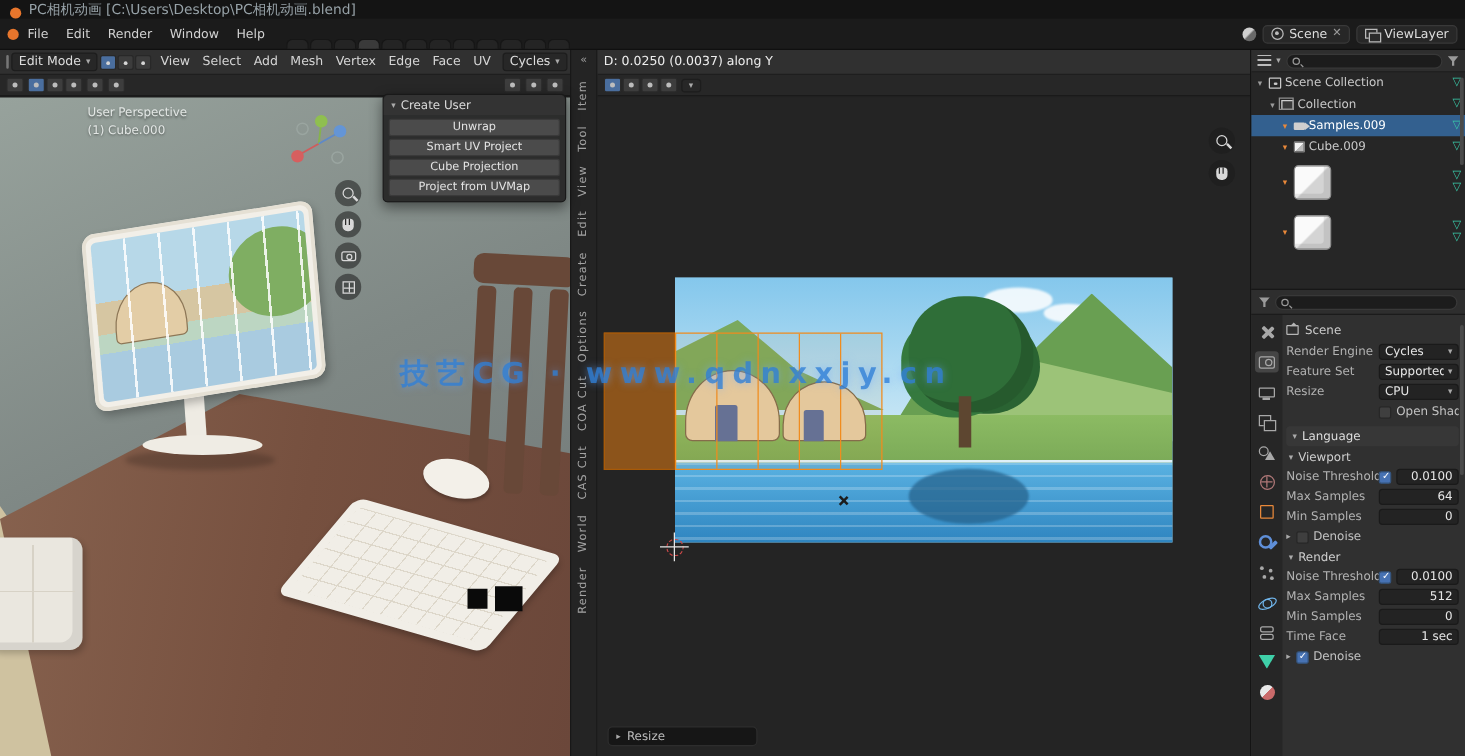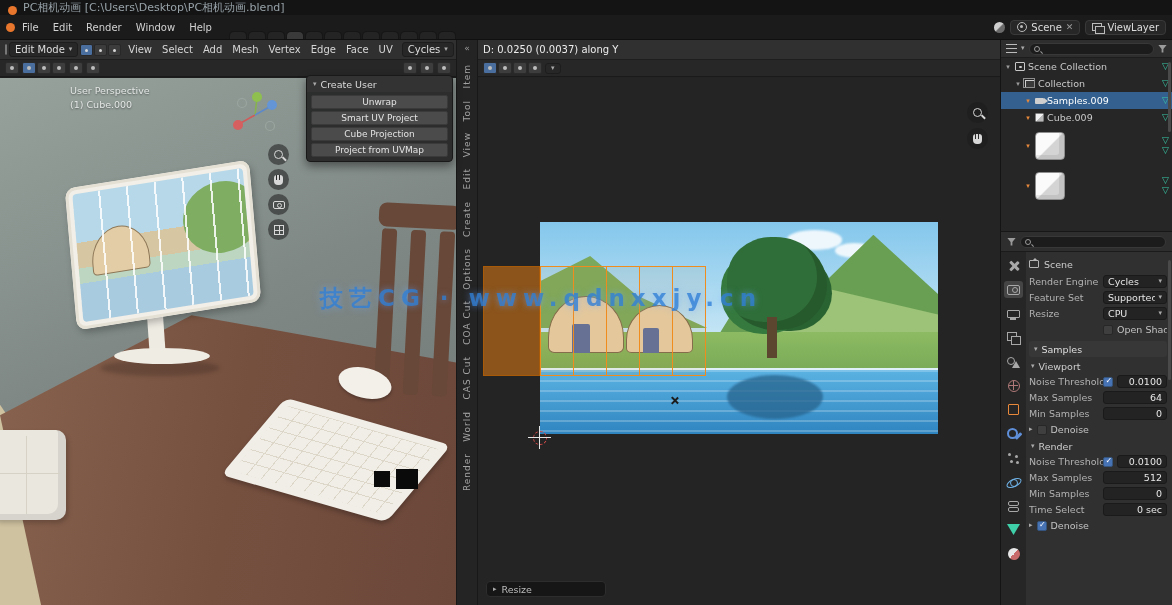--- a/index.html
+++ b/index.html
@@ -603,21 +603,21 @@
           </span>
         </div>
         <div class="prow">
           <span class="plabel"></span>
           <span class="chk"></span>
           <span class="ptext">Open Shading Language</span>
         </div>
 
         <div class="sechdr">
           <span class="ca">▾</span>
-          <span>Samples</span>
+          <span>Language</span>
         </div>
 
         <div class="subhdr">
           <span class="ca">▾</span>
           <span>Viewport</span>
         </div>
         <div class="prow">
           <span class="plabel">Noise Threshold</span>
           <span class="chk on"></span>
           <span class="pval num">
@@ -659,23 +659,23 @@
               <span class="vtxt">512</span>
             </span>
         </div>
         <div class="prow">
           <span class="plabel">Min Samples</span>
           <span class="pval num">
               <span class="vtxt">0</span>
             </span>
         </div>
         <div class="prow">
-          <span class="plabel">Time Select</span>
+          <span class="plabel">Time Face</span>
           <span class="pval num">
-              <span class="vtxt">0 sec</span>
+              <span class="vtxt">1 sec</span>
             </span>
         </div>
         <div class="prow">
           <span class="ca">▸</span>
           <span class="chk on" style="margin-left:4px"></span>
           <span class="ptext">Denoise</span>
         </div>
       </div>
     </div>
     <div class="pscroll"></div>

